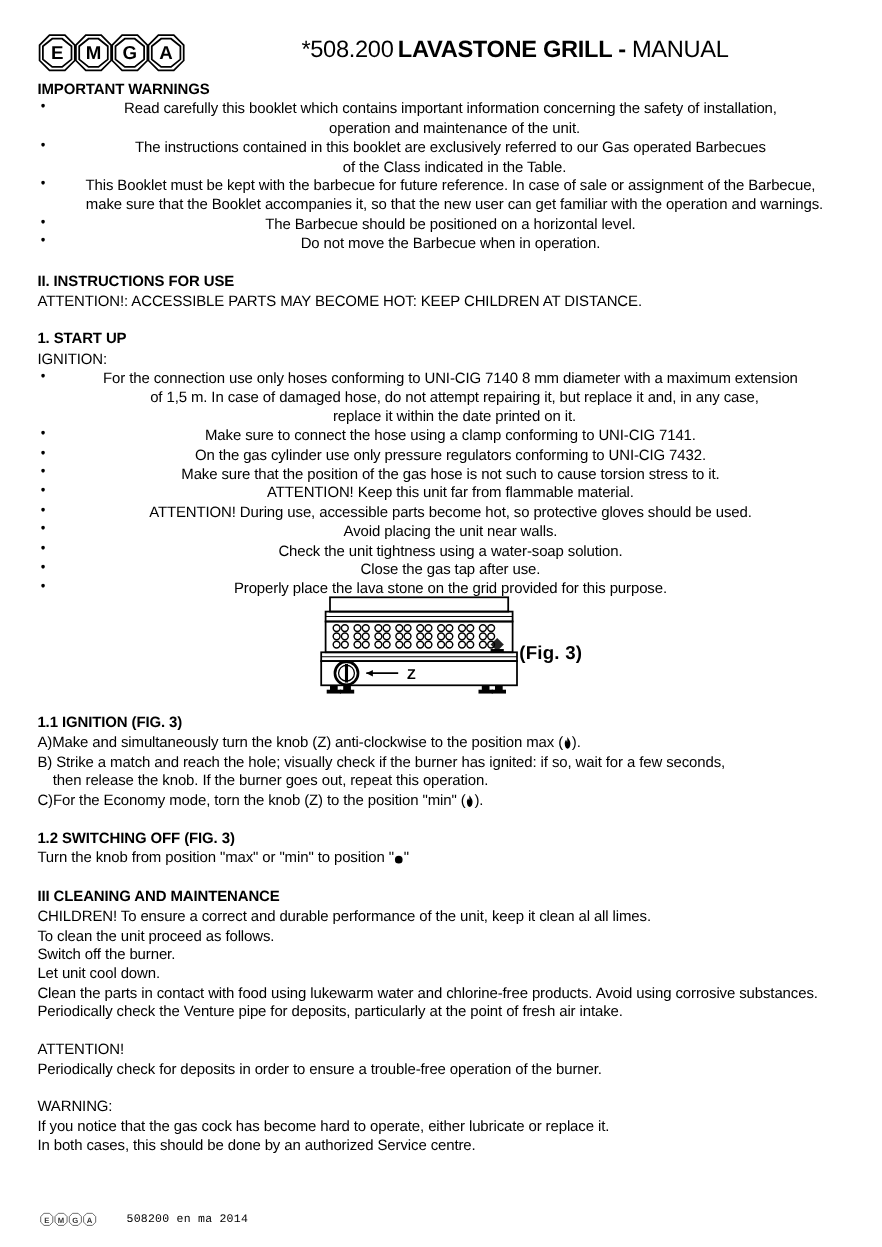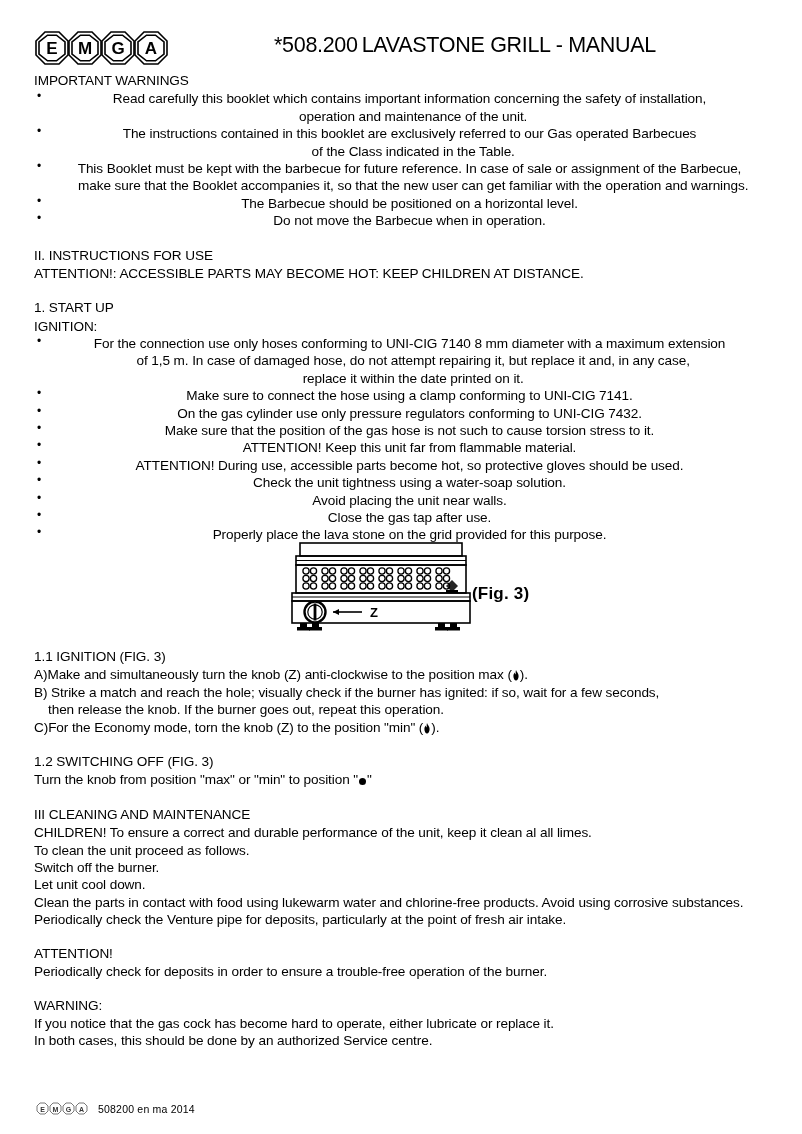--- a/index.html
+++ b/index.html
@@ -45,32 +45,32 @@
     position: absolute;
     left: 240px;
     top: 6px;
     width: 500px;
     font-size: 21.5px;
     letter-spacing: -0.3px;
     white-space: nowrap;
     line-height: 1.1;
   }
   .doc-title .code { font-weight: 400; }
-  .doc-title .model { font-weight: 400; }
+  .doc-title .model { font-weight: 700; }
   .doc-title .kind { font-weight: 400; }
 
   
   .content {
     position: absolute;
     left: 34px;
     top: 72px;
     width: 735px;
   }
   .sec-head {
-    font-weight: 400;
+    font-weight: 700;
     font-size: 13.6px;
     letter-spacing: -0.1px;
     margin: 0 0 1px 0;
     line-height: 1.28;
   }
   .para {
     font-size: 13.6px;
     line-height: 1.28;
     letter-spacing: -0.1px;
     margin: 0;
@@ -157,21 +157,22 @@
     left: 36px;
     top: 1102px;
     display: flex;
     align-items: center;
     gap: 6px;
   }
   .footer-logo svg { display: block; }
   .footer-text {
     font-size: 10.5px;
     letter-spacing: 0.2px;
-    font-family: Liberation Sans, sans-serif;
+    font-family: Liberation Mono, monospace;
+    margin-left: 17px;
   }
 </style>
 </head>
 <body>
 
 <div class="page">
 
   <div class="header">
 
     <div class="logo">
@@ -226,22 +227,22 @@
     <p class="para">IGNITION:</p>
     <ul class="bullets">
       <li>For the connection use only hoses conforming to UNI-CIG 7140 8 mm diameter with a maximum extension
   of 1,5 m. In case of damaged hose, do not attempt repairing it, but replace it and, in any case,
   replace it within the date printed on it.</li>
       <li>Make sure to connect the hose using a clamp conforming to UNI-CIG 7141.</li>
       <li>On the gas cylinder use only pressure regulators conforming to UNI-CIG 7432.</li>
       <li>Make sure that the position of the gas hose is not such to cause torsion stress to it.</li>
       <li>ATTENTION! Keep this unit far from flammable material.</li>
       <li>ATTENTION! During use, accessible parts become hot, so protective gloves should be used.</li>
+      <li>Avoid placing the unit near walls.</li>
       <li>Check the unit tightness using a water-soap solution.</li>
-      <li>Avoid placing the unit near walls.</li>
       <li>Close the gas tap after use.</li>
       <li>Properly place the lava stone on the grid provided for this purpose.</li>
     </ul>
   </div>
 
   <div class="figure-wrap">
     <div class="figure-inner">
       <svg width="300" height="95" viewBox="0 0 300 95">
         <g stroke="#000" fill="none">
 

